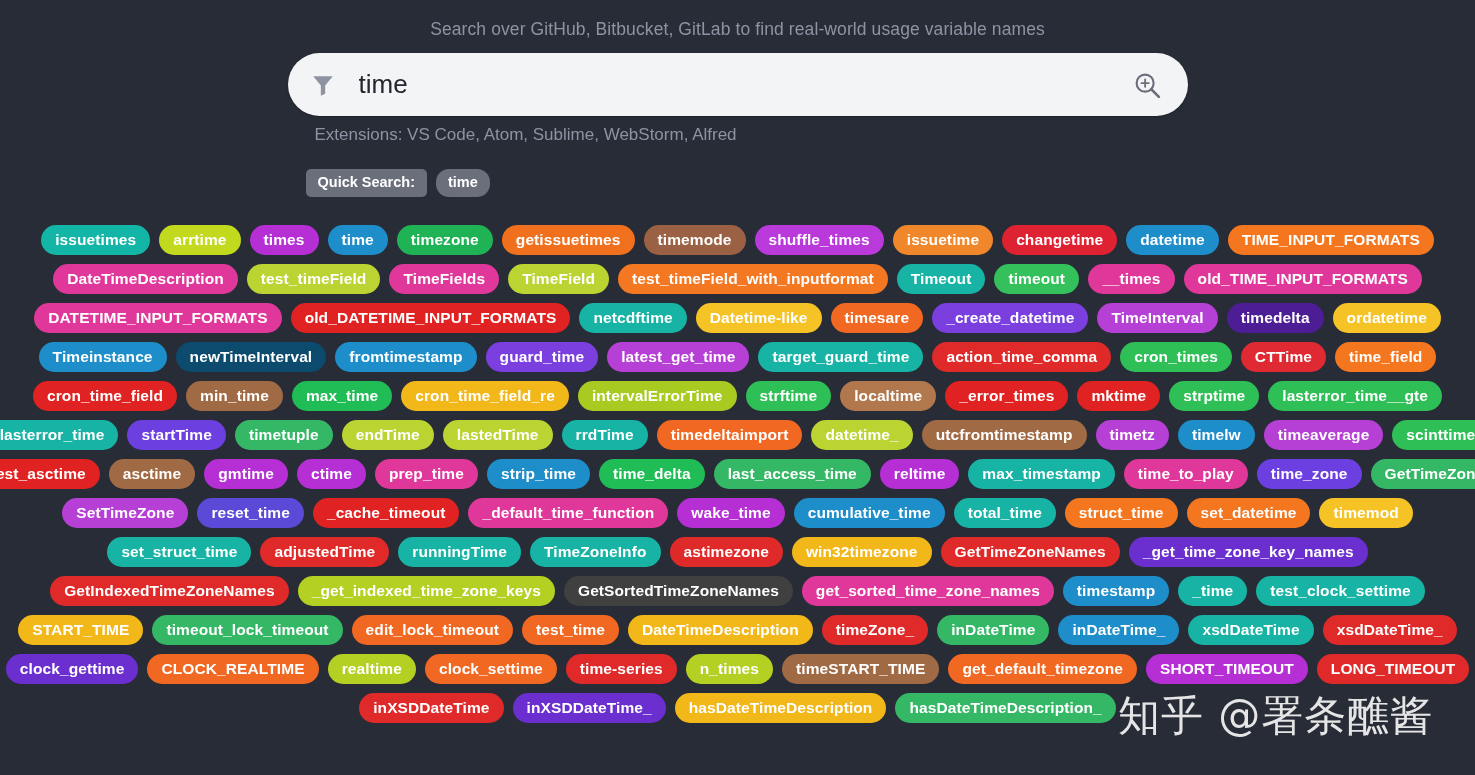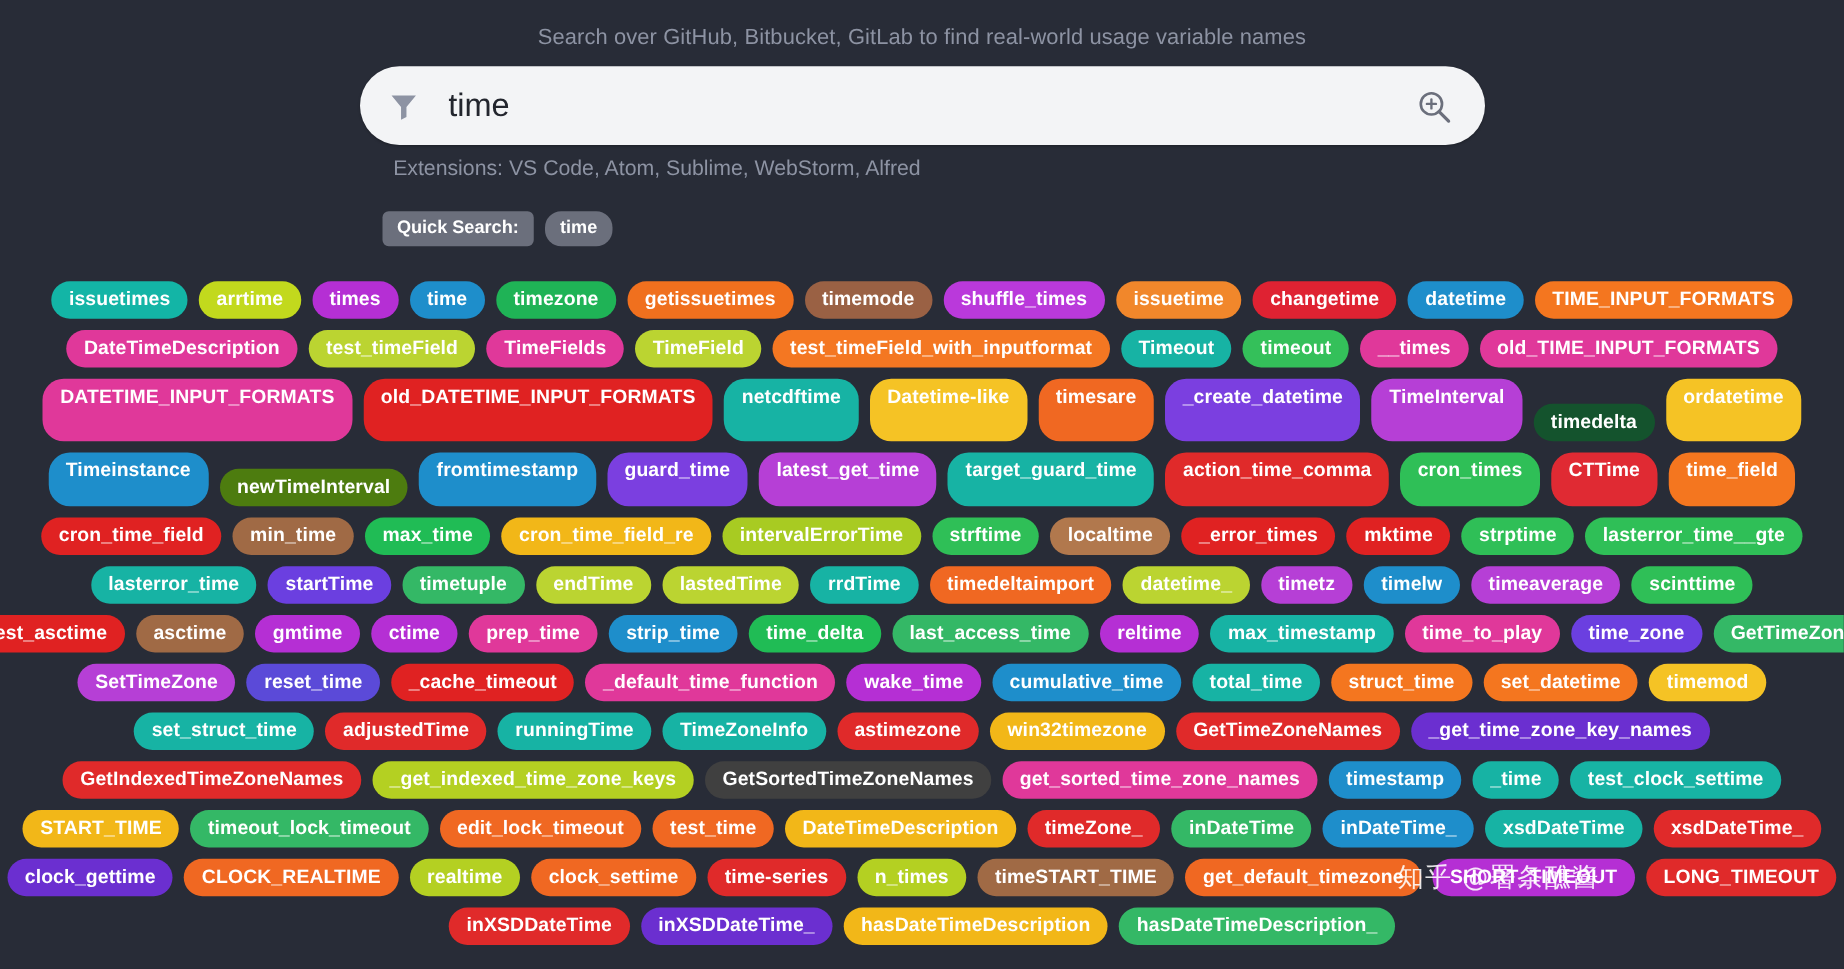--- a/index.html
+++ b/index.html
@@ -114,21 +114,21 @@
     letter-spacing: .1px;
     cursor: pointer;
   }
 
   
   .watermark {
     position: absolute;
     left: 1118px;
     top: 688px;
     color: rgba(255,255,255,.88);
-    font-size: 21px;
+    font-size: 42px;
     font-family: "DejaVu Sans", sans-serif;
     letter-spacing: 1px;
     pointer-events: none;
     white-space: nowrap;
   }
 </style>
 </head>
 <body>
 
 <div class="page">
@@ -189,26 +189,26 @@
         <span class="tag" style="background: rgb(224, 56, 154);">old_TIME_INPUT_FORMATS</span>
       </div>
       <div class="cloud-row">
         <span class="tag" style="background: rgb(224, 56, 154);">DATETIME_INPUT_FORMATS</span>
         <span class="tag" style="background: rgb(224, 34, 34);">old_DATETIME_INPUT_FORMATS</span>
         <span class="tag" style="background: rgb(23, 179, 164);">netcdftime</span>
         <span class="tag" style="background: rgb(245, 195, 37);">Datetime-like</span>
         <span class="tag" style="background: rgb(240, 104, 34);">timesare</span>
         <span class="tag" style="background: rgb(123, 63, 224);">_create_datetime</span>
         <span class="tag" style="background: rgb(182, 63, 214);">TimeInterval</span>
-        <span class="tag" style="background: #14532d; margin-top: 20px;">timedelta</span>
+        <span class="tag" style="background: #4c1d95;">timedelta</span>
         <span class="tag" style="background: rgb(245, 195, 37);">ordatetime</span>
       </div>
       <div class="cloud-row">
         <span class="tag" style="background: rgb(30, 142, 203);">Timeinstance</span>
-        <span class="tag" style="background: #4d7c0f; margin-top: 13px;">newTimeInterval</span>
+        <span class="tag" style="background: #0c4a6e;">newTimeInterval</span>
         <span class="tag" style="background: rgb(30, 142, 203);">fromtimestamp</span>
         <span class="tag" style="background: rgb(123, 63, 224);">guard_time</span>
         <span class="tag" style="background: rgb(182, 63, 214);">latest_get_time</span>
         <span class="tag" style="background: rgb(23, 179, 164);">target_guard_time</span>
         <span class="tag" style="background: rgb(224, 42, 42);">action_time_comma</span>
         <span class="tag" style="background: rgb(47, 191, 87);">cron_times</span>
         <span class="tag" style="background: rgb(224, 42, 51);">CTTime</span>
         <span class="tag" style="background: rgb(244, 118, 31);">time_field</span>
       </div>
       <div class="cloud-row">
@@ -226,20 +226,21 @@
       </div>
       <div class="cloud-row">
         <span class="tag" style="background: rgb(23, 179, 164);">lasterror_time</span>
         <span class="tag" style="background: rgb(107, 63, 224);">startTime</span>
         <span class="tag" style="background: rgb(52, 184, 102);">timetuple</span>
         <span class="tag" style="background: rgb(187, 212, 49);">endTime</span>
         <span class="tag" style="background: rgb(187, 212, 49);">lastedTime</span>
         <span class="tag" style="background: rgb(23, 179, 164);">rrdTime</span>
         <span class="tag" style="background: rgb(240, 104, 34);">timedeltaimport</span>
         <span class="tag" style="background: rgb(187, 212, 49);">datetime_</span>
+        <span class="tag" style="background: rgb(160, 106, 69);">utcfromtimestamp</span>
         <span class="tag" style="background: rgb(182, 63, 214);">timetz</span>
         <span class="tag" style="background: rgb(30, 142, 203);">timelw</span>
         <span class="tag" style="background: rgb(182, 63, 214);">timeaverage</span>
         <span class="tag" style="background: rgb(47, 191, 87);">scinttime</span>
       </div>
       <div class="cloud-row">
         <span class="tag" style="background: rgb(224, 34, 34);">test_asctime</span>
         <span class="tag" style="background: rgb(160, 106, 69);">asctime</span>
         <span class="tag" style="background: rgb(181, 47, 212);">gmtime</span>
         <span class="tag" style="background: rgb(181, 47, 212);">ctime</span>

